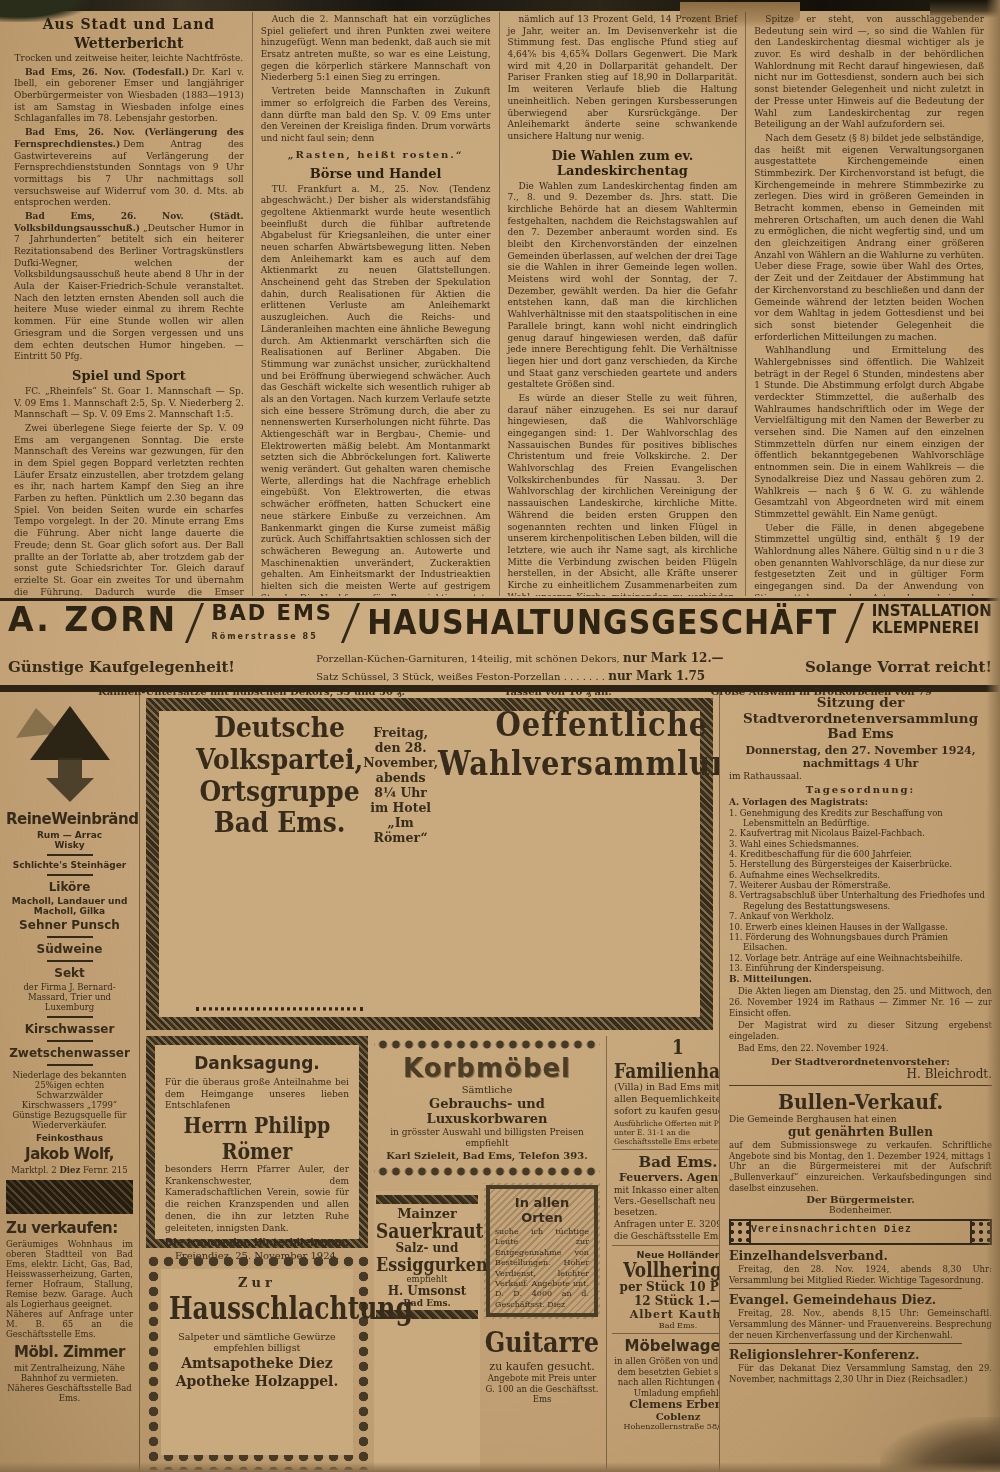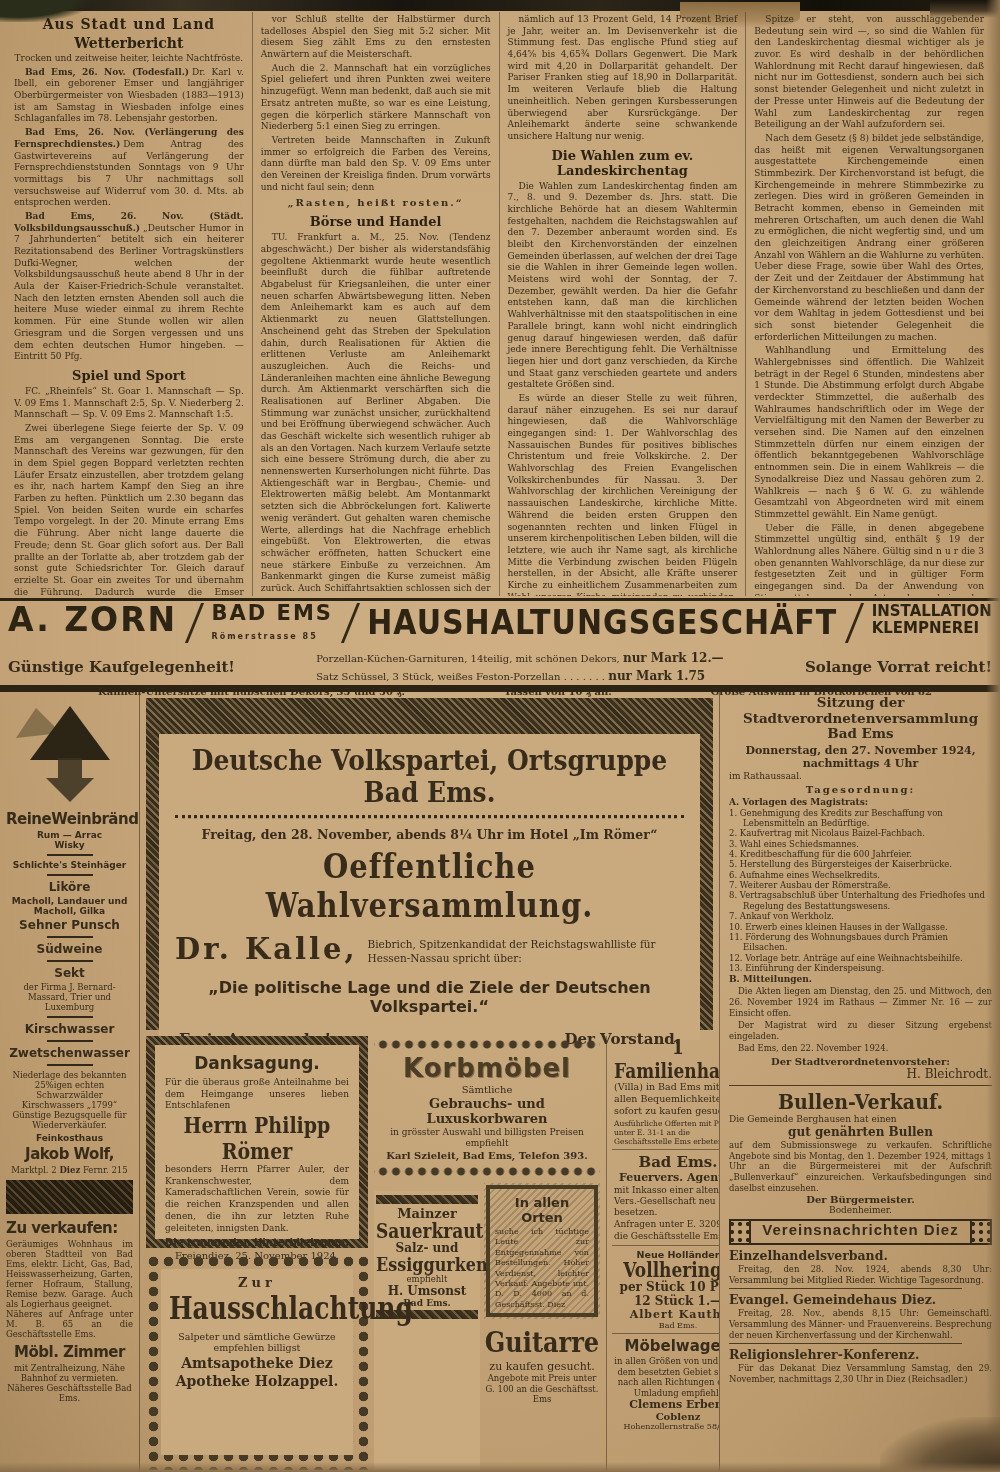--- a/index.html
+++ b/index.html
@@ -54,21 +54,21 @@
   .drinks .med{font-size:12px;font-weight:bold;margin:2px 0;}
   .drinks .sm{font-size:9px;font-weight:bold;}
   .drinks .tiny{font-size:8.5px;font-family:"DejaVu Serif",serif;}
   .dl{width:46px;height:2px;background:#33291a;margin:4px auto;}
   .wolfbar{height:34px;margin:5px 0;background:repeating-linear-gradient(45deg,#241d10 0 4px,#433621 4px 6px,#241d10 6px 9px,#55452c 9px 11px);}
   .arrowbox{height:108px;position:relative;margin:2px 0 4px;}
 
   .mid{width:580px;flex:none;border-right:1px solid rgba(70,54,32,.6);box-sizing:border-box;padding:6px 6px 0;overflow:hidden;}
   .hatch{background:repeating-linear-gradient(45deg,#3b311e 0 3px,#6e5c3d 3px 5px,#342b1a 5px 8px,#816c49 8px 10px);}
   .dvp{height:332px;padding:13px;box-sizing:border-box;margin-bottom:6px;}
-  .dvp-in{background:#c9a97e;height:100%;box-sizing:border-box;padding:14px 16px 8px;display:flex;flex-direction:column;margin-top:23px;}
+  .dvp-in{background:#c9a97e;height:100%;box-sizing:border-box;padding:14px 37px 8px;display:flex;}
   .dvp-title{font-size:25px;font-weight:bold;text-align:center;border-bottom:3px dotted #33291a;padding-bottom:6px;margin-bottom:12px;transform:scaleY(1.1);}
   .dvp-date{font-size:12.5px;font-weight:bold;text-align:center;margin-bottom:10px;}
   .dvp-head{font-size:29px;font-weight:bold;text-align:center;letter-spacing:1px;transform:scaleY(1.15);margin-bottom:12px;}
   .dvp-speaker{display:flex;align-items:flex-start;gap:10px;margin-bottom:8px;}
   .dvp-name{font-size:29px;font-weight:bold;letter-spacing:3px;flex:none;}
   .dvp-desc{font-size:10.5px;line-height:1.3;padding-top:6px;}
   .dvp-topic{font-family:"DejaVu Sans",sans-serif;font-size:16px;font-weight:bold;text-align:center;margin:4px 0 14px;}
   .dvp-foot{display:flex;justify-content:space-between;font-size:15px;font-weight:bold;padding:0 4px;}
   .adgrid{display:flex;gap:6px;height:434px;}
   .ads-a{width:222px;flex:none;display:flex;flex-direction:column;gap:6px;}
@@ -149,21 +149,21 @@
   .hr1{height:1px;background:#4a3b24;margin:4px 0;}
   .bu-title{font-size:19px;font-weight:bold;text-align:center;transform:scaleY(1.1);margin:2px 0;}
   .bu-l1{font-size:9px;margin:0;}
   .bu-l2{font-size:12px;font-weight:bold;text-align:center;margin:1px 0;}
   .bu-p{font-size:8.5px;line-height:1.25;text-align:justify;margin:0;}
   .bu-sig{font-size:10px;font-weight:bold;text-align:center;margin-top:1px;}
   .bu-sig2{font-size:9px;text-align:center;}
   .ver-head{display:flex;align-items:stretch;border:2px solid #33291a;margin:4px 0 3px;height:22px;}
   .ver-cell{width:18px;flex:none;border-right:2px solid #33291a;background-image:radial-gradient(circle,#33291a 34%,transparent 40%);background-size:8px 8px;background-position:center;}
   .ver-cell.r{border-right:none;border-left:2px solid #33291a;}
-  .ver-title{flex:1;font-family:Liberation Sans, sans-serif;font-size:15px;font-weight:bold;text-align:center;line-height:18px;letter-spacing:1px;}
+  .ver-title{flex:1;font-family:Liberation Mono, monospace;font-size:10px;font-weight:bold;text-align:left;line-height:18px;letter-spacing:1px;}
   .ve-title{font-size:12.5px;font-weight:bold;margin:3px 0 1px;}
   .ve-p{font-size:8.5px;line-height:1.25;text-align:justify;margin:0;text-indent:9px;}
   .ve-hr{height:1px;background:#4a3b24;margin:3px 30px 0 0;}
 </style>
 </head>
 <body>
 
 <div class="page">
   <div class="scan-top"></div>
   <div class="scan-tl"></div>
@@ -176,21 +176,20 @@
       <h2 class="h-sub">Wetterbericht</h2>
       <p class="p noind">Trocken und zeitweise heiter, leichte Nachtfröste.</p>
       <p class="p"><b class="lead">Bad Ems, 26. Nov. (Todesfall.)</b><span>Dr. Karl v. Ibell, ein geborener Emser und langjähriger Oberbürgermeister von Wiesbaden (1883—1913) ist am Samstag in Wiesbaden infolge eines Schlaganfalles im 78. Lebensjahr gestorben.</span></p>
       <p class="p"><b class="lead">Bad Ems, 26. Nov. (Verlängerung des Fernsprechdienstes.)</b><span>Dem Antrag des Gastwirtevereins auf Verlängerung der Fernsprechdienststunden Sonntags von 9 Uhr vormittags bis 7 Uhr nachmittags soll versuchsweise auf Widerruf vom 30. d. Mts. ab entsprochen werden.</span></p>
       <p class="p"><b class="lead">Bad Ems, 26. Nov. (Städt. Volksbildungsausschuß.)</b><span>„Deutscher Humor in 7 Jahrhunderten“ betitelt sich ein heiterer Rezitationsabend des Berliner Vortragskünstlers Dufki-Wegner, welchen der Volksbildungsausschuß heute abend 8 Uhr in der Aula der Kaiser-Friedrich-Schule veranstaltet. Nach den letzten ernsten Abenden soll auch die heitere Muse wieder einmal zu ihrem Rechte kommen. Für eine Stunde wollen wir allen Griesgram und die Sorgen vergessen und uns dem echten deutschen Humor hingeben. — Eintritt 50 Pfg.</span></p>
       <h2 class="h-art">Spiel und Sport</h2>
       <p class="p">FC. „Rheinfels“ St. Goar 1. Mannschaft — Sp. V. 09 Ems 1. Mannschaft 2:5, Sp. V. Niederberg 2. Mannschaft — Sp. V. 09 Ems 2. Mannschaft 1:5.</p>
       <p class="p">Zwei überlegene Siege feierte der Sp. V. 09 Ems am vergangenen Sonntag. Die erste Mannschaft des Vereins war gezwungen, für den in dem Spiel gegen Boppard verletzten rechten Läufer Ersatz einzustellen, aber trotzdem gelang es ihr, nach hartem Kampf den Sieg an ihre Farben zu heften. Pünktlich um 2.30 begann das Spiel. Von beiden Seiten wurde ein scharfes Tempo vorgelegt. In der 20. Minute errang Ems die Führung. Aber nicht lange dauerte die Freude; denn St. Goar glich sofort aus. Der Ball prallte an der Torlatte ab, aber trotzdem gab der sonst gute Schiedsrichter Tor. Gleich darauf erzielte St. Goar ein zweites Tor und übernahm die Führung. Dadurch wurde die Emser Mannschaft angefeuert und belagert das gegnerische Tor. Der Schiedsrichter sah sich gezwungen, innerhalb 1 Minute 2 Elfmeter gegen St. Goar zu verhängen, aber einer konnte nur verwandelt werden. Mit 2:2 wurden die Seiten gewechselt. Nach Wiederbeginn ist die Emser Mannschaft nicht wieder zu erkennen. Sie führte ein Spiel vor, wie man es bei der Mannschaft wohl noch selten sah. In ganz kurzer Zeit stellte der jugendliche Sturm das Resultat auf 4:2 und kurz</p>
     </div>
     <div class="col">
-      <p class="p">vor Schluß stellte der Halbstürmer durch tadelloses Abspiel den Sieg mit 5:2 sicher. Mit diesem Sieg zählt Ems zu den ernstesten Anwärtern auf die Meisterschaft.</p>
       <p class="p">Auch die 2. Mannschaft hat ein vorzügliches Spiel geliefert und ihren Punkten zwei weitere hinzugefügt. Wenn man bedenkt, daß auch sie mit Ersatz antreten mußte, so war es eine Leistung, gegen die körperlich stärkere Mannschaft von Niederberg 5:1 einen Sieg zu erringen.</p>
       <p class="p">Vertreten beide Mannschaften in Zukunft immer so erfolgreich die Farben des Vereins, dann dürfte man bald den Sp. V. 09 Ems unter den Vereinen der Kreisliga finden. Drum vorwärts und nicht faul sein; denn</p>
       <p class="quote">„Rasten, heißt rosten.“</p>
       <h2 class="h-art">Börse und Handel</h2>
       <p class="p">TU. Frankfurt a. M., 25. Nov. (Tendenz abgeschwächt.) Der bisher als widerstandsfähig gegoltene Aktienmarkt wurde heute wesentlich beeinflußt durch die fühlbar auftretende Abgabelust für Kriegsanleihen, die unter einer neuen scharfen Abwärtsbewegung litten. Neben dem Anleihemarkt kam es auch auf dem Aktienmarkt zu neuen Glattstellungen. Anscheinend geht das Streben der Spekulation dahin, durch Realisationen für Aktien die erlittenen Verluste am Anleihemarkt auszugleichen. Auch die Reichs- und Länderanleihen machten eine ähnliche Bewegung durch. Am Aktienmarkt verschärften sich die Realisationen auf Berliner Abgaben. Die Stimmung war zunächst unsicher, zurückhaltend und bei Eröffnung überwiegend schwächer. Auch das Geschäft wickelte sich wesentlich ruhiger ab als an den Vortagen. Nach kurzem Verlaufe setzte sich eine bessere Strömung durch, die aber zu nennenswerten Kurserholungen nicht führte. Das Aktiengeschäft war in Bergbau-, Chemie- und Elektrowerten mäßig belebt. Am Montanmarkt setzten sich die Abbröckelungen fort. Kaliwerte wenig verändert. Gut gehalten waren chemische Werte, allerdings hat die Nachfrage erheblich eingebüßt. Von Elektrowerten, die etwas schwächer eröffneten, hatten Schuckert eine neue stärkere Einbuße zu verzeichnen. Am Bankenmarkt gingen die Kurse zumeist mäßig zurück. Auch Schiffahrtsaktien schlossen sich der schwächeren Bewegung an. Autowerte und Maschinenaktien unverändert, Zuckeraktien gehalten. Am Einheitsmarkt der Industrieaktien hielten sich die meisten Werte auf gestrigem Stande. Die Nachfrage für Brauereiaktien setzte sich fort. Im freien Verkehr war schwache Haltung vorherrschend. Am Geldmarkt bleibt Geld weiter gesucht. Monatsgeld zog um ein weiteres Prozent,</p>
     </div>
     <div class="col">
       <p class="p">nämlich auf 13 Prozent Geld, 14 Prozent Brief je Jahr, weiter an. Im Devisenverkehr ist die Stimmung fest. Das englische Pfund stieg auf 4,64⅝ bis 4,65¾ Dollars Gegenwert. Die Mark wird mit 4,20 in Dollarparität gehandelt. Der Pariser Franken stieg auf 18,90 in Dollarparität. Im weiteren Verlaufe blieb die Haltung uneinheitlich. Neben geringen Kursbesserungen überwiegend aber Kursrückgänge. Der Anleihemarkt änderte seine schwankende unsichere Haltung nur wenig.</p>
       <h2 class="h-art">Die Wahlen zum ev. Landeskirchentag</h2>
       <p class="p">Die Wahlen zum Landeskirchentag finden am 7., 8. und 9. Dezember ds. Jhrs. statt. Die kirchliche Behörde hat an diesem Wahltermin festgehalten, nachdem die Reichstagswahlen auf den 7. Dezember anberaumt worden sind. Es bleibt den Kirchenvorständen der einzelnen Gemeinden überlassen, auf welchen der drei Tage sie die Wahlen in ihrer Gemeinde legen wollen. Meistens wird wohl der Sonntag, der 7. Dezember, gewählt werden. Da hier die Gefahr entstehen kann, daß man die kirchlichen Wahlverhältnisse mit den staatspolitischen in eine Parallele bringt, kann wohl nicht eindringlich genug darauf hingewiesen werden, daß dafür jede innere Berechtigung fehlt. Die Verhältnisse liegen hier und dort ganz verschieden, da Kirche und Staat ganz verschieden geartete und anders gestaltete Größen sind.</p>
@@ -227,21 +226,21 @@
       <span class="b-left">Günstige Kaufgelegenheit!</span>
       <span class="b-mid">
         <span>Porzellan-Küchen-Garnituren, 14teilig, mit schönen Dekors,</span> <b>nur Mark 12.—</b><br>
         <span>Satz Schüssel, 3 Stück, weißes Feston-Porzellan . . . . . . .</span> <b>nur Mark 1.75</b>
       </span>
       <span class="b-rightx">Solange Vorrat reicht!</span>
     </div>
     <div class="b-row3">
       <span>Kannen-Untersätze mit hübschen Dekors, 35 und 50 ₰.</span>
       <span>Tassen von 10 ₰ an.</span>
-      <span>Große Auswahl in Brotkörbchen von 82</span>
+      <span>Große Auswahl in Brotkörbchen von 79</span>
     </div>
   </section>
 
   <section class="bottom">
 
     <aside class="drinks">
       <div class="arrowbox">
         <svg width="128" height="108" viewBox="0 0 128 108">
           <polygon points="30,10 10,40 55,35" fill="#5a4a2e" opacity="0.55"></polygon>
           <polygon points="64,8 24,62 104,62" fill="#2c2414"></polygon>

